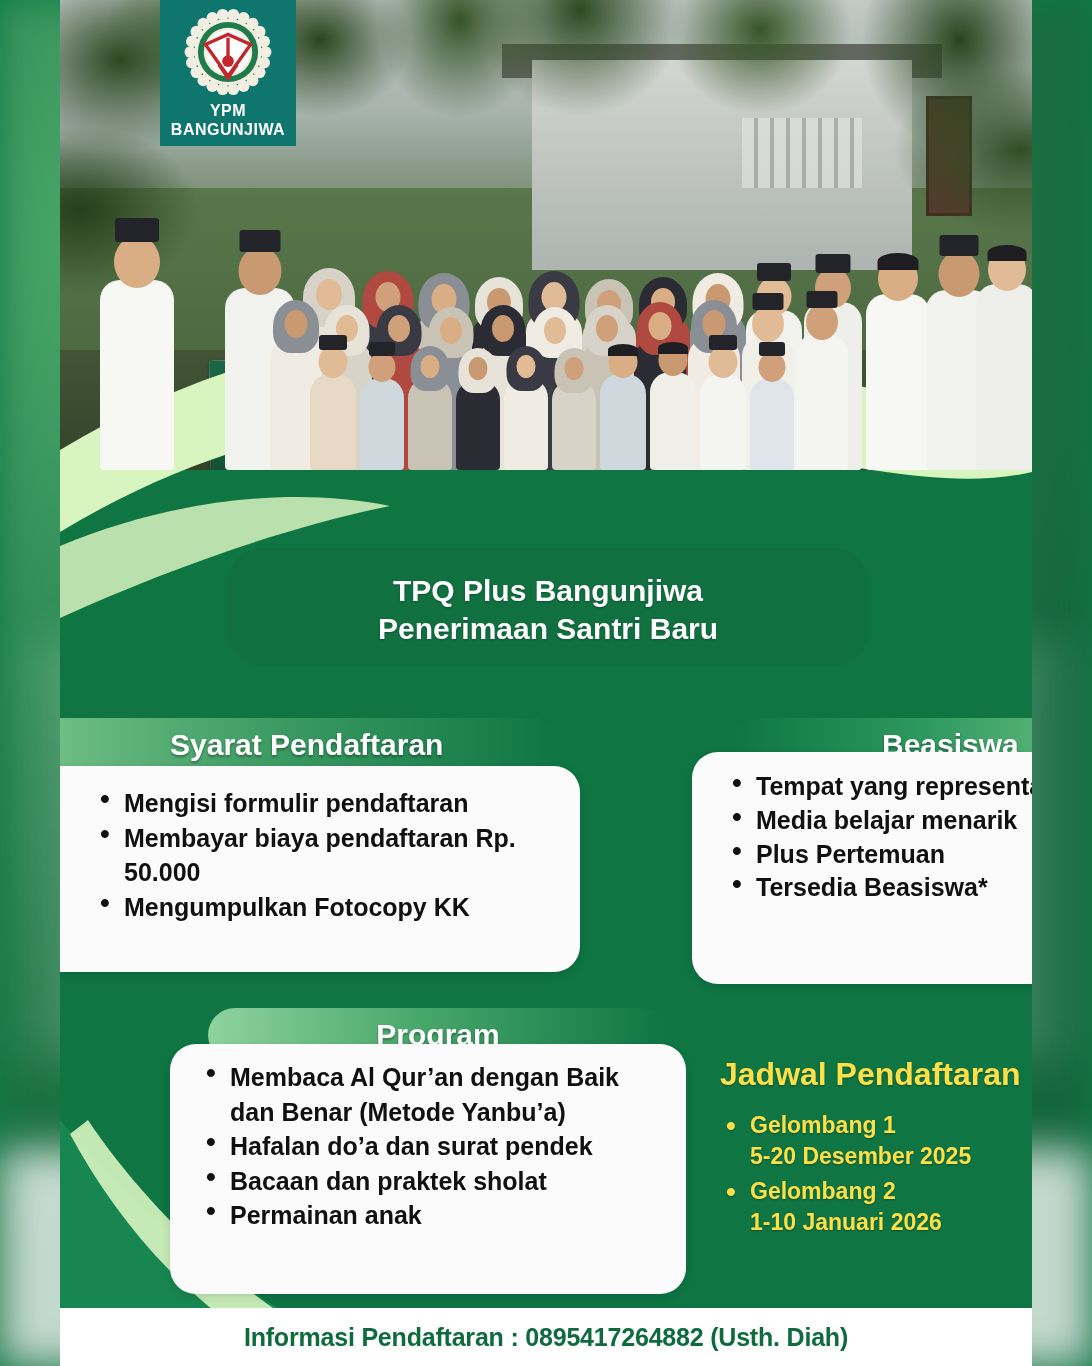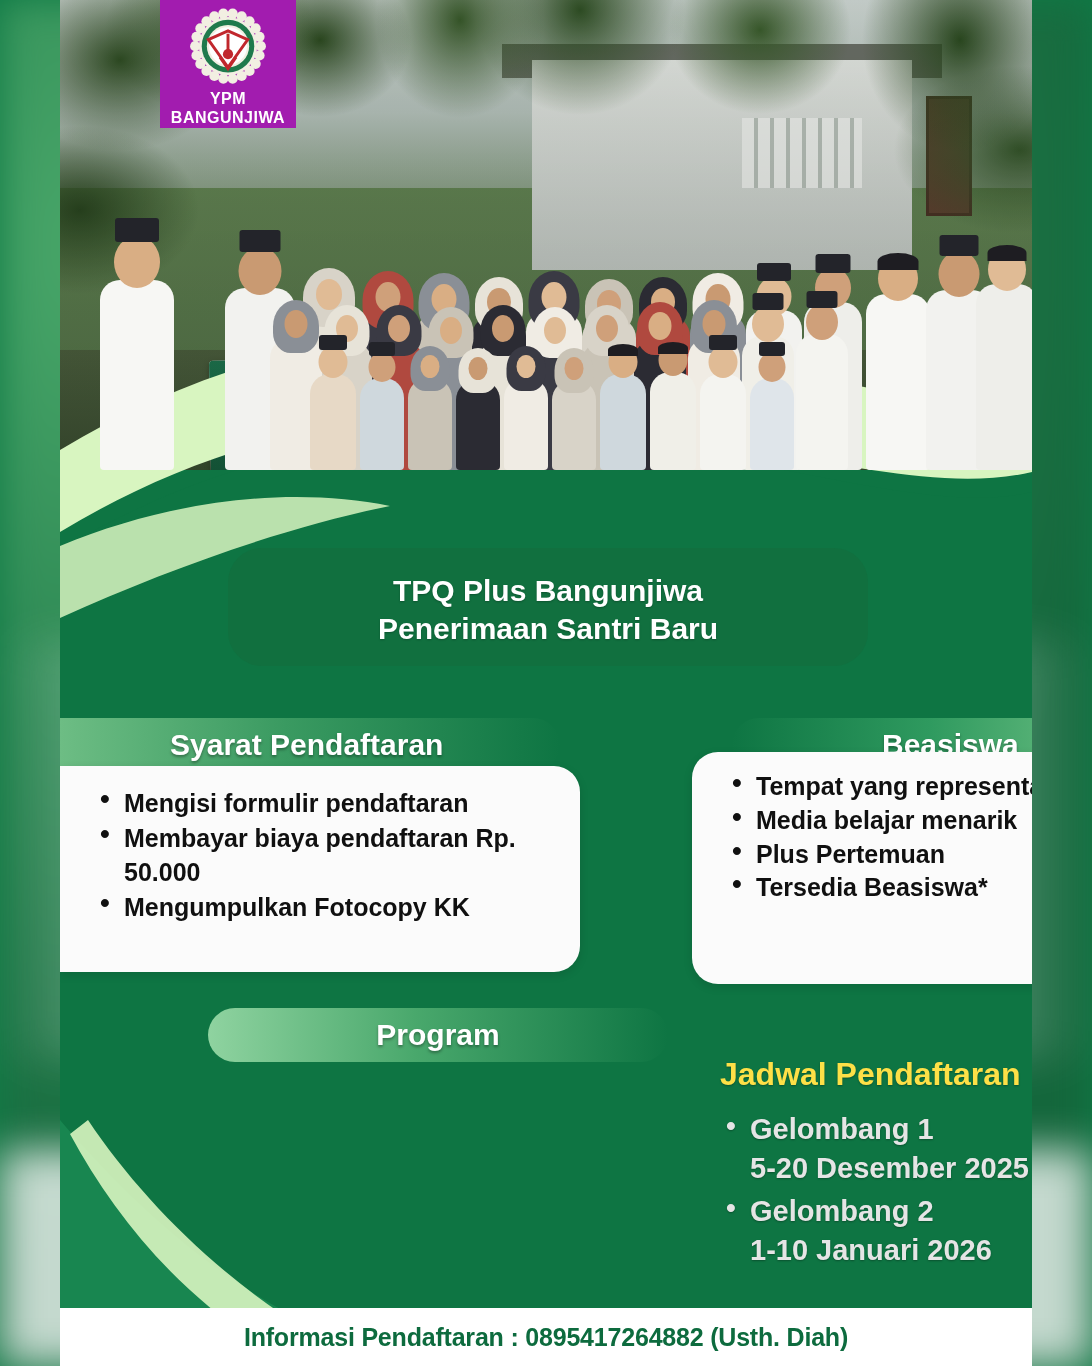--- a/index.html
+++ b/index.html
@@ -222,44 +222,44 @@
   .card-program ul{ margin:16px 16px 0 30px; font-size:25px; line-height:1.38; }
 
   
   .jadwal-title{
     position:absolute; left:660px; top:1056px;
     color:#fde047; font-size:32px; font-weight:bold;
     text-shadow:0 1px 2px rgba(0,0,0,.3);
   }
   .jadwal-list{
     position:absolute; left:660px; top:1110px; width:370px;
-    list-style:none; color:#e5e5e5;
-    font-size:29px; font-weight:bold; line-height:1.35;
+    list-style:none; color:#fde047;
+    font-size:23px; font-weight:bold; line-height:1.35;
     text-shadow:0 1px 2px rgba(0,0,0,.3);
   }
   .jadwal-list li{ position:relative; padding-left:30px; margin-bottom:4px; }
   .jadwal-list li::before{
     content:"•"; position:absolute; left:6px; top:-3px; font-size:28px;
   }
   .jadwal-list .sub{ display:block; }
 
   
   .footer{
     position:absolute; left:0; bottom:0; width:972px; height:58px;
     background:#ffffff;
     display:flex; align-items:center; justify-content:center;
   }
   .footer span{
     color:#0d6b3e; font-size:25px; font-weight:bold; letter-spacing:-.2px;
   }
 
   
   .badge{
-    position:absolute; left:100px; top:0; width:136px; height:128px;
-    background:#a21caf; z-index:6;
+    position:absolute; left:100px; top:0; width:136px; height:146px;
+    background:#0f766e; z-index:6;
     display:flex; flex-direction:column; align-items:center;
   }
   .badge .emblem{ margin-top:6px; }
   .badge .bl{
     color:#fff; font-size:16px; font-weight:bold;
     line-height:1.18; text-align:center; letter-spacing:.5px;
   }
   .badge .bl.b1{ margin-top:4px; }
 </style>
 </head>
@@ -501,20 +501,28 @@
     </ul>
   </div>
 
   <svg style="position:absolute;left:0;top:1120px;width:250px;height:230px" viewBox="0 0 250 230" preserveAspectRatio="none">
     <path d="M0,0 C60,70 140,150 250,205 L250,230 L0,230 Z" fill="#1a8a52" opacity=".85"></path>
     <path d="M28,0 C80,78 160,158 250,212 L250,230 L210,230 C120,176 54,96 10,14 Z" fill="#d8f5c0" opacity=".9"></path>
   </svg>
 
   <div class="band band-program">
     <span>Program</span>
+  </div>
+  <div class="card card-program">
+    <ul class="bul">
+      <li>Membaca Al Qur’an dengan Baik dan Benar  (Metode Yanbu’a)</li>
+      <li>Hafalan do’a dan surat pendek</li>
+      <li>Bacaan dan praktek sholat</li>
+      <li>Permainan anak</li>
+    </ul>
   </div>
 
   <div class="jadwal-title">Jadwal Pendaftaran</div>
   <ul class="jadwal-list">
     <li>
       <span>Gelombang 1</span>
       <span class="sub">5-20 Desember 2025</span>
     </li>
     <li>
       <span>Gelombang 2</span>

